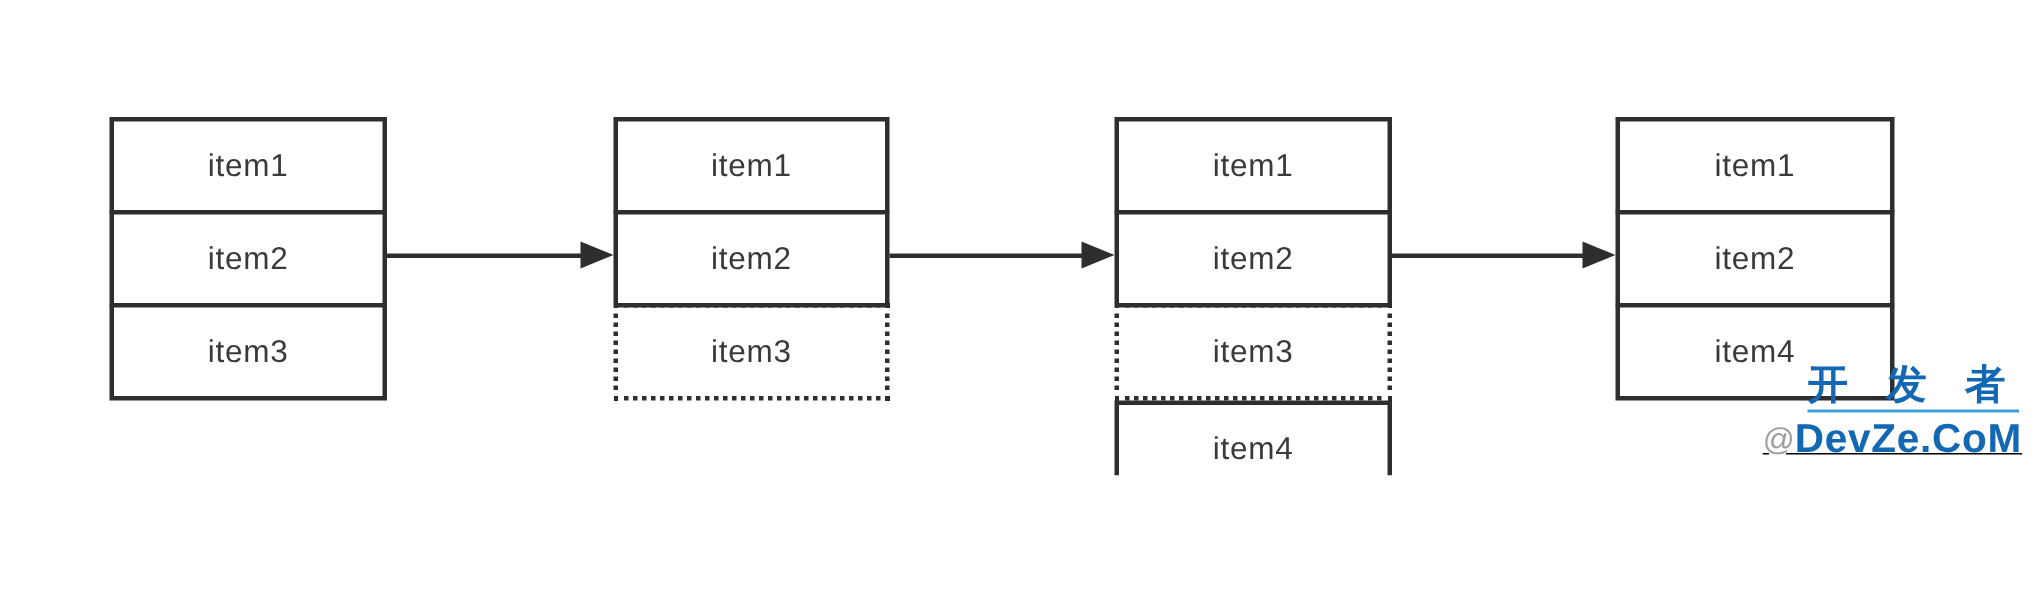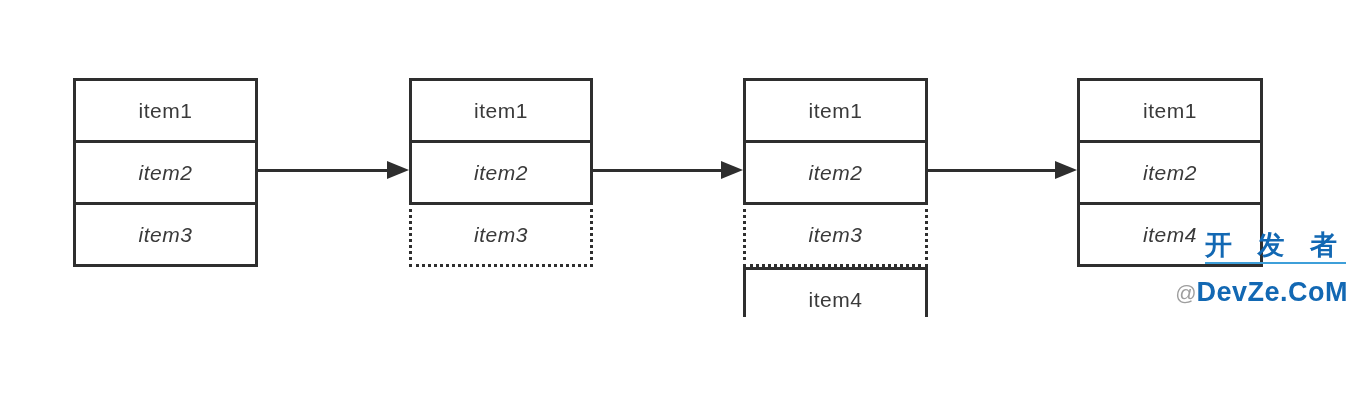--- a/index.html
+++ b/index.html
@@ -28,21 +28,21 @@
   .row {
     box-sizing: border-box;
     height: 65px;
     border: 3px solid #2e2e2e;
     background: #ffffff;
     display: flex;
     align-items: center;
     justify-content: center;
     position: relative;
   }
-  .row.overlap { margin-top: -3px; font-style: italic; }
+  .row.overlap { margin-top: -3px; }
   .row.dotted {
     border-style: dotted;
     border-width: 3px;
     z-index: 2;
     background: transparent;
   }
   .row-label {
     font-size: 21px;
     color: #3a3a3a;
     letter-spacing: 0.5px;
@@ -86,22 +86,23 @@
     display: inline-block;
     font-size: 27px;
     font-weight: bold;
     color: #1268b3;
     letter-spacing: 9px;
     padding-bottom: 2px;
     border-bottom: 2px solid #3e9fd9;
     margin-right: 2px;
   }
   .wm-line2 {
-    margin-top: 14px;
+    margin-top: 3px;
     white-space: nowrap;
+    text-decoration: underline;
   }
   .wm-at {
     font-size: 21px;
     color: #9e9e9e;
     font-weight: normal;
     vertical-align: 1px;
   }
   .wm-site {
     font-size: 27px;
     font-weight: bold;

